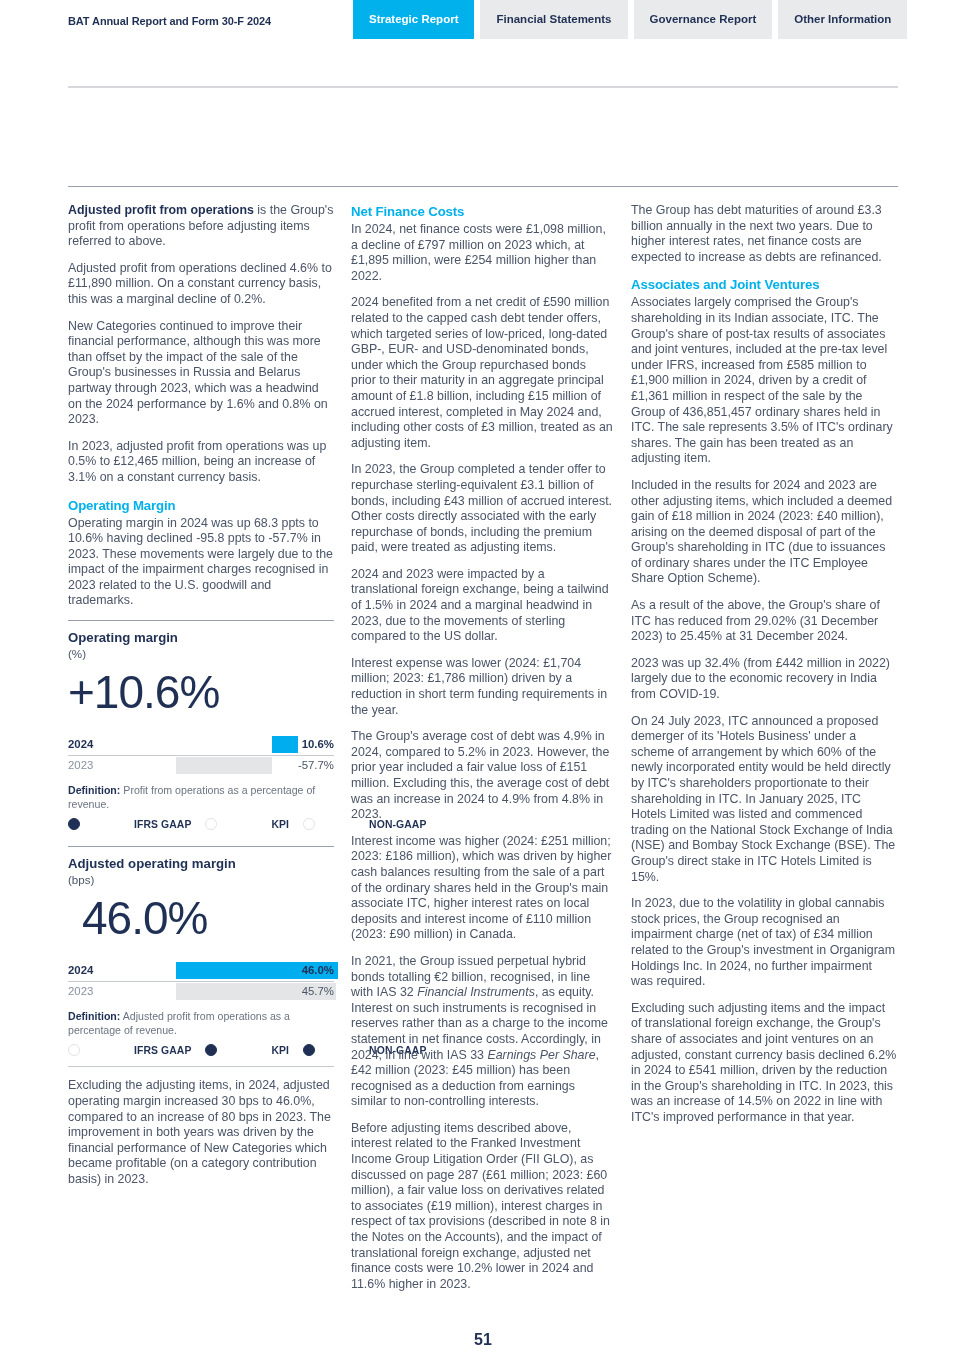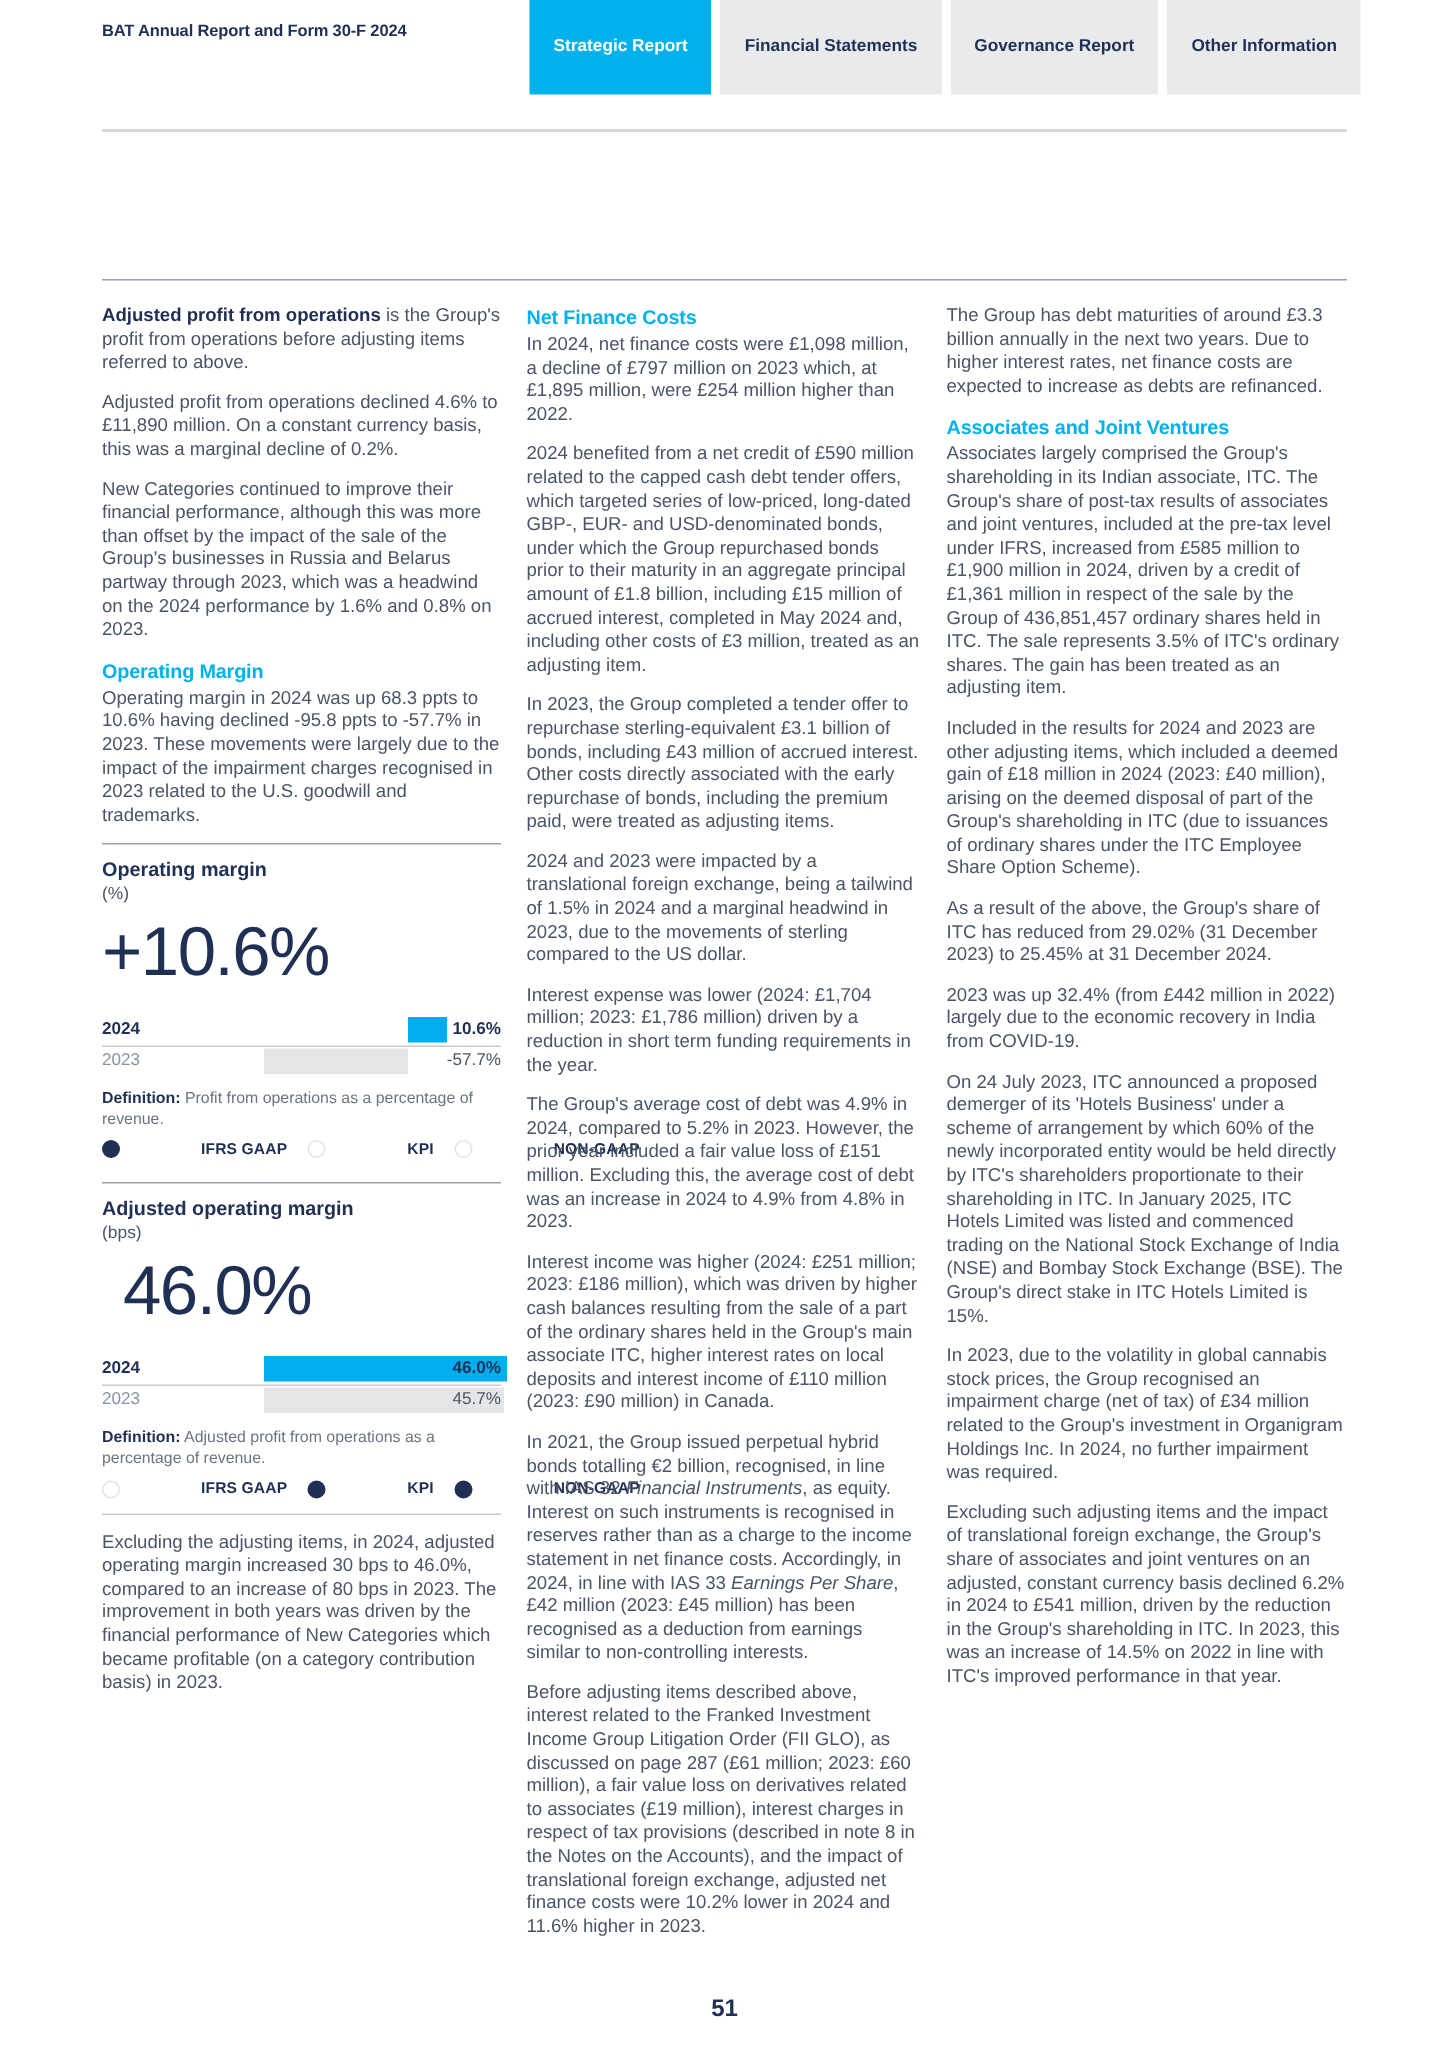--- a/index.html
+++ b/index.html
@@ -20,21 +20,21 @@
   .doc-title{
     position:absolute;left:68px;top:15px;
     font-size:11px;font-weight:bold;color:#1f3054;letter-spacing:-0.1px;
     white-space:nowrap;
   }
   .nav{
     position:absolute;left:353px;top:0px;display:flex;gap:6px;
   }
   .nav-tab{
     height:39px;line-height:39px;
-    padding:12px 16px;
+    padding:0 16px;
     font-size:11.5px;font-weight:bold;color:#1f3054;
     background:#e9eaec;
     white-space:nowrap;
     text-align:center;
   }
   .nav-tab.active{background:#00b1eb;color:#ffffff;}
 
   .rule-top{
     position:absolute;left:68px;top:86px;width:830px;height:2px;background:#d6d8dc;
   }
@@ -125,20 +125,21 @@
     </div>
   </div>
 
   <div class="rule-top"></div>
   <div class="rule-mid"></div>
 
   <div class="col col1">
     <p><span class="lead-b">Adjusted profit from operations</span><span> is the Group's profit from operations before adjusting items referred to above.</span></p>
     <p>Adjusted profit from operations declined 4.6% to £11,890 million. On a constant currency basis, this was a marginal decline of 0.2%.</p>
     <p>New Categories continued to improve their financial performance, although this was more than offset by the impact of the sale of the Group's businesses in Russia and Belarus partway through 2023, which was a headwind on the 2024 performance by 1.6% and 0.8% on 2023.</p>
+    <p>In 2023, adjusted profit from operations was up 0.5% to £12,465 million, being an increase of 3.1% on a constant currency basis.</p>
 
     <h3 class="sub-head">Operating Margin</h3>
     <p>Operating margin in 2024 was up 68.3 ppts to 10.6% having declined -95.8 ppts to -57.7% in 2023. These movements were largely due to the impact of the impairment charges recognised in 2023 related to the U.S. goodwill and trademarks.</p>
 
     <div class="kpi">
       <div class="hr-top"></div>
       <div class="kpi-title">Operating margin</div>
       <div class="kpi-unit">(%)</div>
       <div class="kpi-big">+10.6%</div>
 

